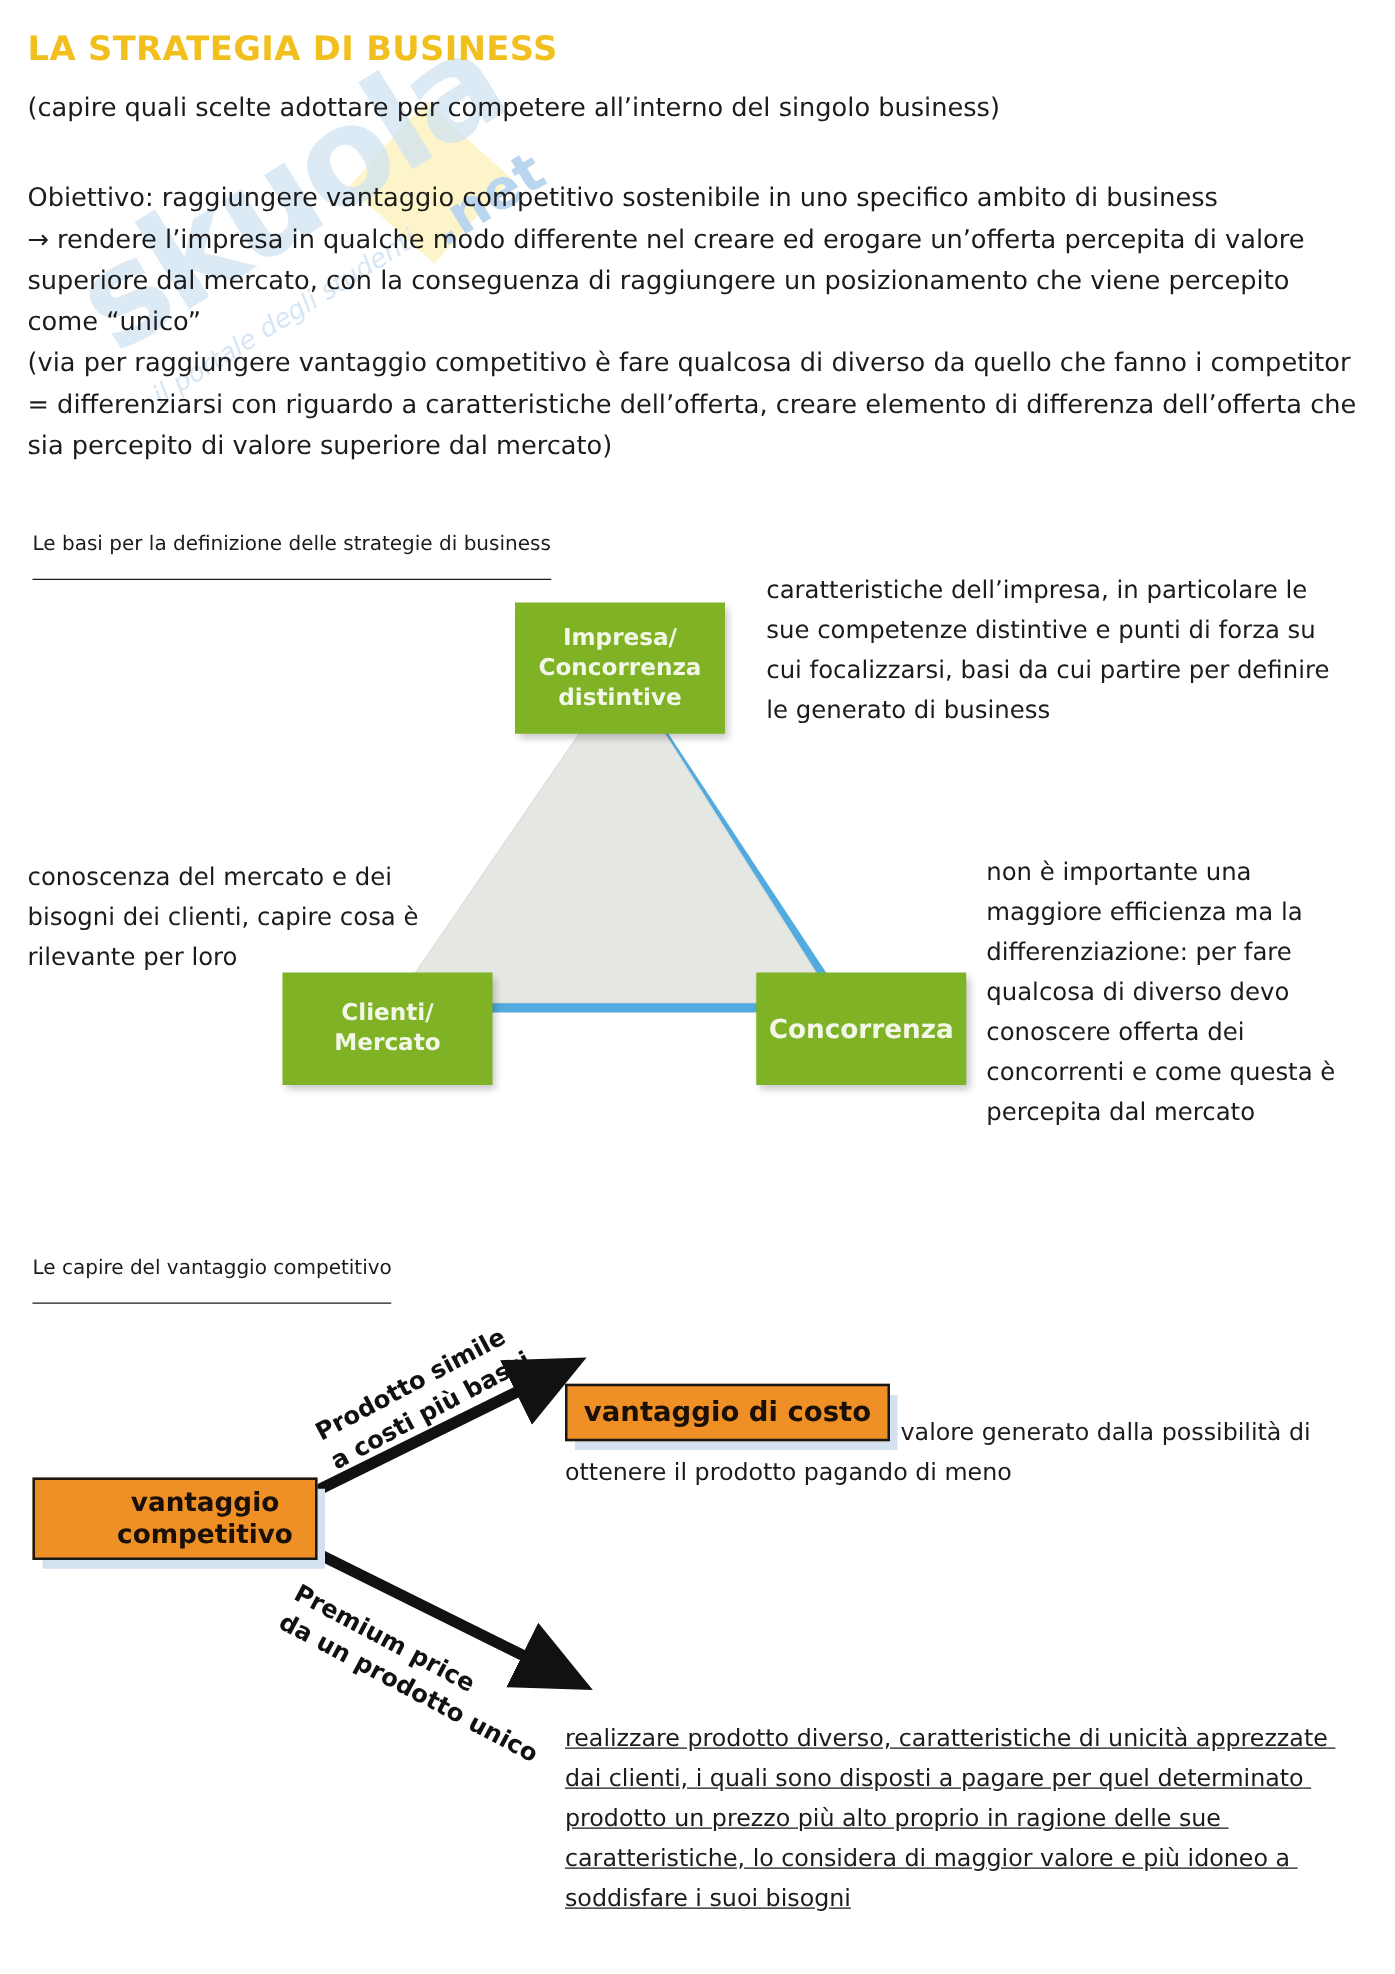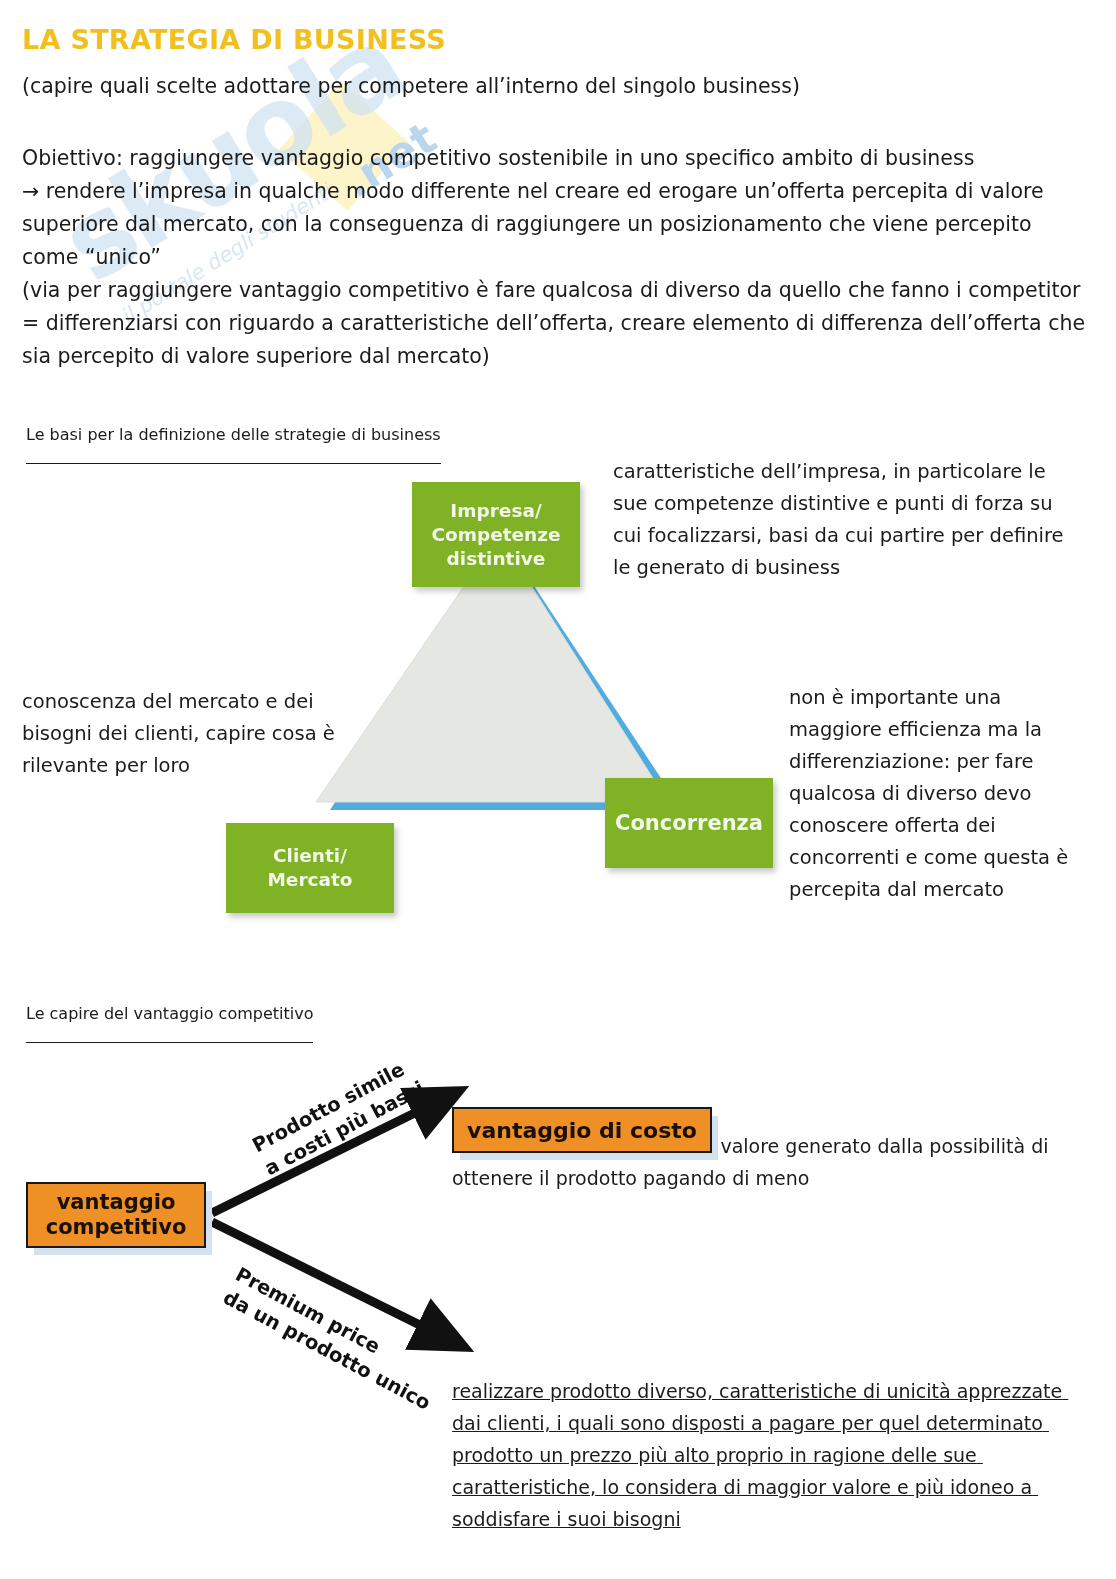--- a/index.html
+++ b/index.html
@@ -146,21 +146,21 @@
     justify-content: center;
     box-shadow: 3px 4px 6px rgba(0,0,0,.22);
     z-index: 4;
   }
   .gb-impresa {
     left: 192px; top: 2px;
     width: 168px; height: 105px;
   }
   .gb-clienti {
     left: 6px; top: 298px;
-    width: 168px; height: 90px; margin-top: 45px;
+    width: 168px; height: 90px;
   }
   .gb-concorrenza {
     left: 385px; top: 298px;
     width: 168px; height: 90px;
     font-size: 21px;
   }
   .tri-svg {
     position: absolute;
     left: 0; top: 0;
     z-index: 3;
@@ -184,20 +184,21 @@
     justify-content: center;
     text-align: center;
     box-shadow: 7px 8px 0 -1px #d4e1ef;
     z-index: 5;
   }
   .ob-vc {
     left: 26px; top: 142px;
     width: 176px; height: 62px;
     font-size: 21px;
     line-height: 25px;
+    padding-left: 48px;
   }
   .ob-costo {
     left: 452px; top: 30px;
     width: 256px; height: 42px;
     font-size: 22px;
     margin-top: 37px;
   }
   .ob-diff {
     left: 452px; top: 275px;
     width: 376px; height: 42px;
@@ -262,21 +263,21 @@
   <div class="side-text t-clienti">conoscenza del mercato e dei bisogni dei clienti, capire cosa è rilevante per loro</div>
   <div class="side-text t-concorrenza">non è importante una maggiore efficienza ma la differenziazione: per fare qualcosa di diverso devo conoscere offerta dei concorrenti e come questa è percepita dal mercato</div>
 
   <div class="tri-wrap">
     <svg class="tri-svg" width="560" height="400">
       <polygon points="285,62 110,330 462,330" fill="#49A6DC" opacity="0.95"></polygon>
       <polygon points="279,55 96,322 448,322" fill="#E5E7E3" stroke="#dcdedb" stroke-width="1"></polygon>
     </svg>
     <div class="green-box gb-impresa">
       <span style="white-space:pre-line">Impresa/
-Competenze
+Concorrenza
 distintive</span>
     </div>
     <div class="green-box gb-clienti">
       <span style="white-space:pre-line">Clienti/
 Mercato</span>
     </div>
     <div class="green-box gb-concorrenza">
       <span style="white-space:pre-line">Concorrenza</span>
     </div>
   </div>

